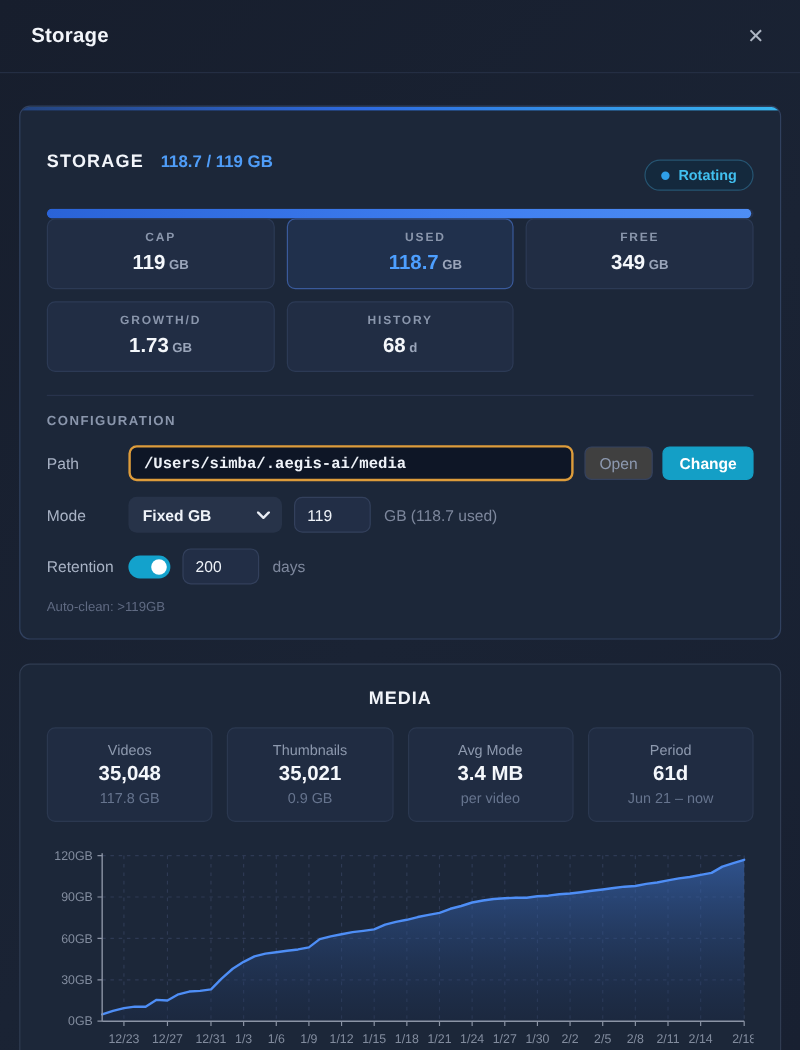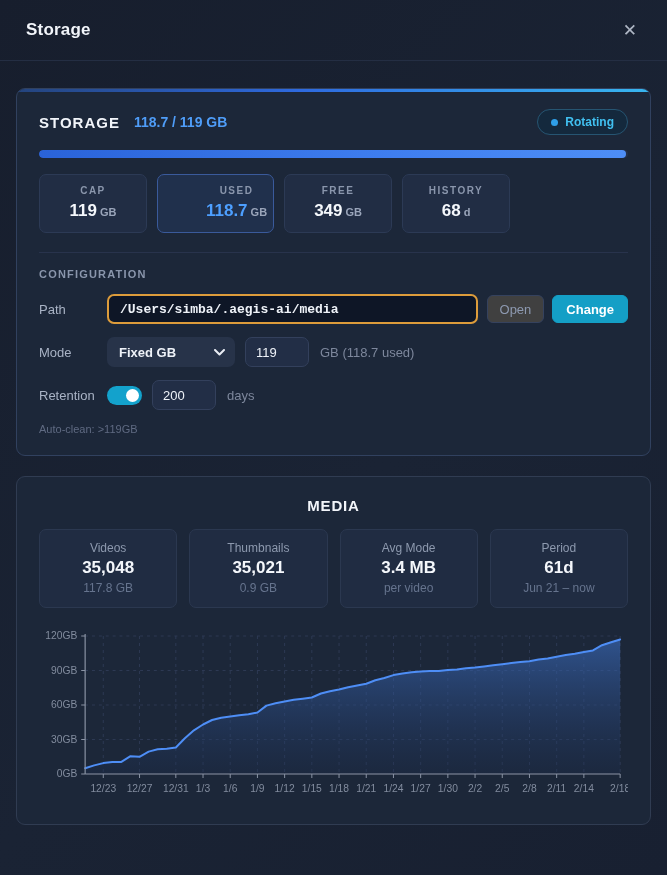--- a/index.html
+++ b/index.html
@@ -42,34 +42,34 @@
   .card-head { display: flex; align-items: center; gap: 14px; }
   .card-title { font-size: 15px; font-weight: 700; letter-spacing: 1px; color: #f2f5fa; }
   .usage-summary { font-size: 14px; font-weight: 600; color: #4f9df8; }
   .badge {
     margin-left: auto;
     display: flex; align-items: center; gap: 7px;
     background: #14293d;
     border: 1px solid #265572;
     border-radius: 999px;
     padding: 5px 13px;
-    font-size: 12px; font-weight: 600; color: #41c0f0;
+    font-size: 12px; font-weight: 600; color: #41c0f0; margin-top: 24px;
   }
   .badge-dot { width: 7px; height: 7px; border-radius: 50%; background: #2f9fe8; }
   
   .progress-track {
     margin-top: 15px; height: 8px; border-radius: 4px;
     background: #243049; overflow: hidden;
   }
   .progress-fill {
     height: 100%; border-radius: 4px;
     background: linear-gradient(90deg, #2a63d8 0%, #3d7cee 55%, #4e8ef6 100%);
   }
   
-  .stats-row { margin-top: 16px; display: grid; grid-template-columns: repeat(5, 1fr); gap: 10px; }
+  .stats-row { display: grid; grid-template-columns: repeat(3, 1fr); gap: 10px; }
   .stat-box {
     background: #212d44; border: 1px solid #2c3a55; border-radius: 7px;
     padding: 10px 6px 11px; text-align: center;
   }
   .stat-box.highlight { border-color: #3a5a9b; background: #20304c; padding-left: 48px; }
   .stat-label { font-size: 10px; font-weight: 600; letter-spacing: 1.5px; color: #8a96ac; }
   .stat-value { margin-top: 5px; font-size: 17px; font-weight: 700; color: #f4f7fb; }
   .stat-box.highlight .stat-value-num { color: #4d9fff; }
   .stat-unit { font-size: 11px; font-weight: 600; color: #9aa5ba; margin-left: 3px; }
   .section-divider { border: none; border-top: 1px solid #28334c; margin: 19px 0 15px; }
@@ -156,20 +156,24 @@
       <div class="stat-label">CAP</div>
       <div class="stat-value"><span class="stat-value-num">119</span><span class="stat-unit">GB</span></div>
     </div>
     <div class="stat-box highlight">
       <div class="stat-label">USED</div>
       <div class="stat-value"><span class="stat-value-num">118.7</span><span class="stat-unit">GB</span></div>
     </div>
     <div class="stat-box">
       <div class="stat-label">FREE</div>
       <div class="stat-value"><span class="stat-value-num">349</span><span class="stat-unit">GB</span></div>
+    </div>
+    <div class="stat-box">
+      <div class="stat-label">GROWTH/D</div>
+      <div class="stat-value"><span class="stat-value-num">1.73</span><span class="stat-unit">GB</span></div>
     </div>
     <div class="stat-box">
       <div class="stat-label">HISTORY</div>
       <div class="stat-value"><span class="stat-value-num">68</span><span class="stat-unit">d</span></div>
     </div>
   </div>
 
   <hr class="section-divider">
 
   <div class="section-label">CONFIGURATION</div>

